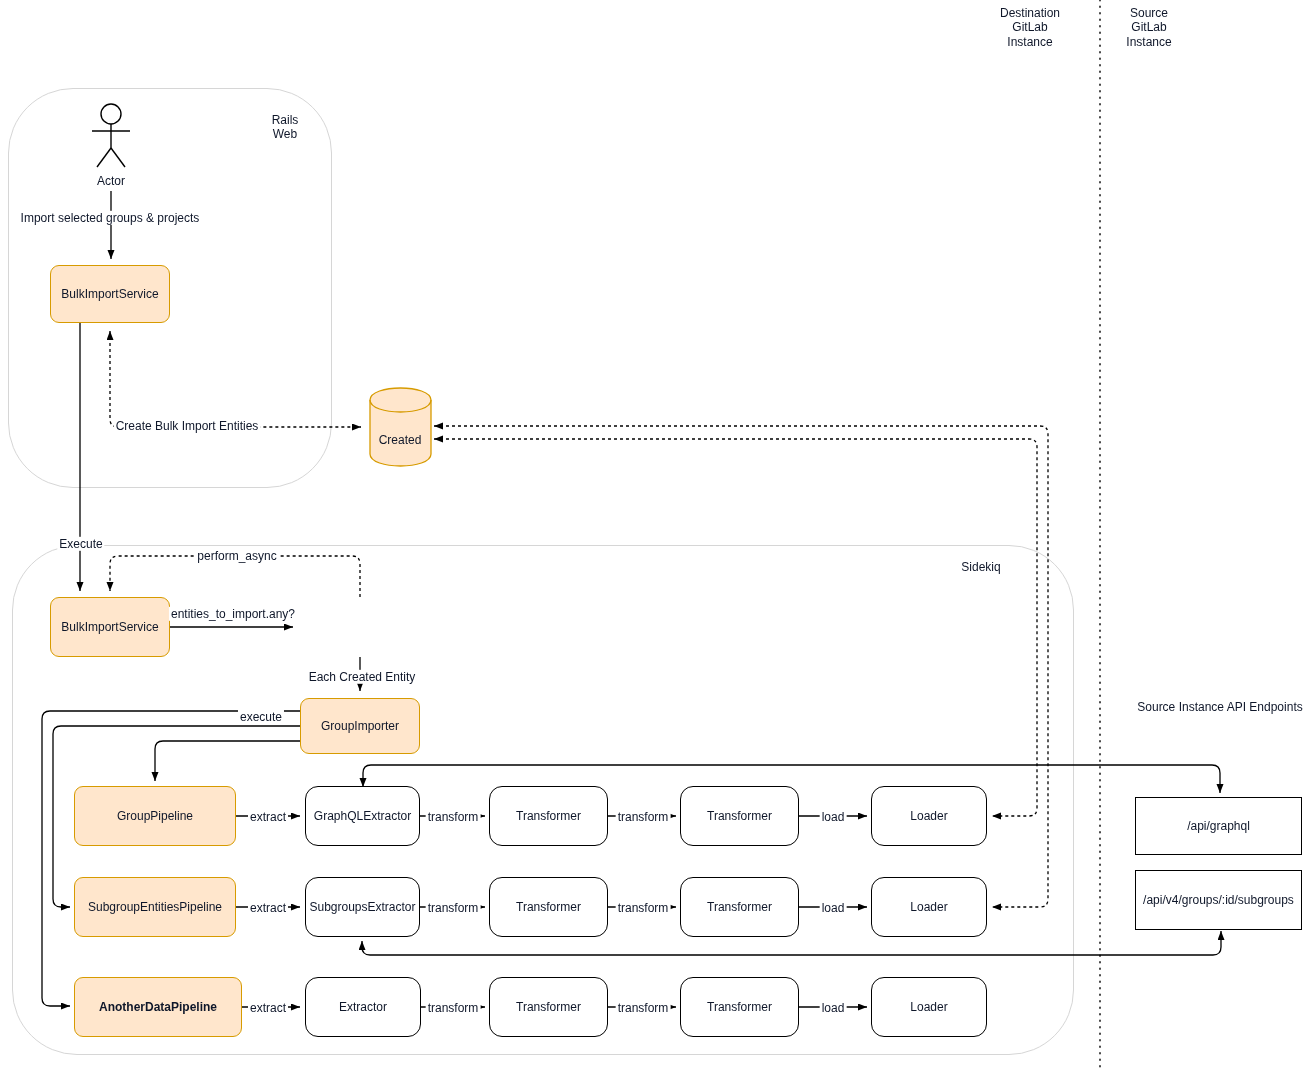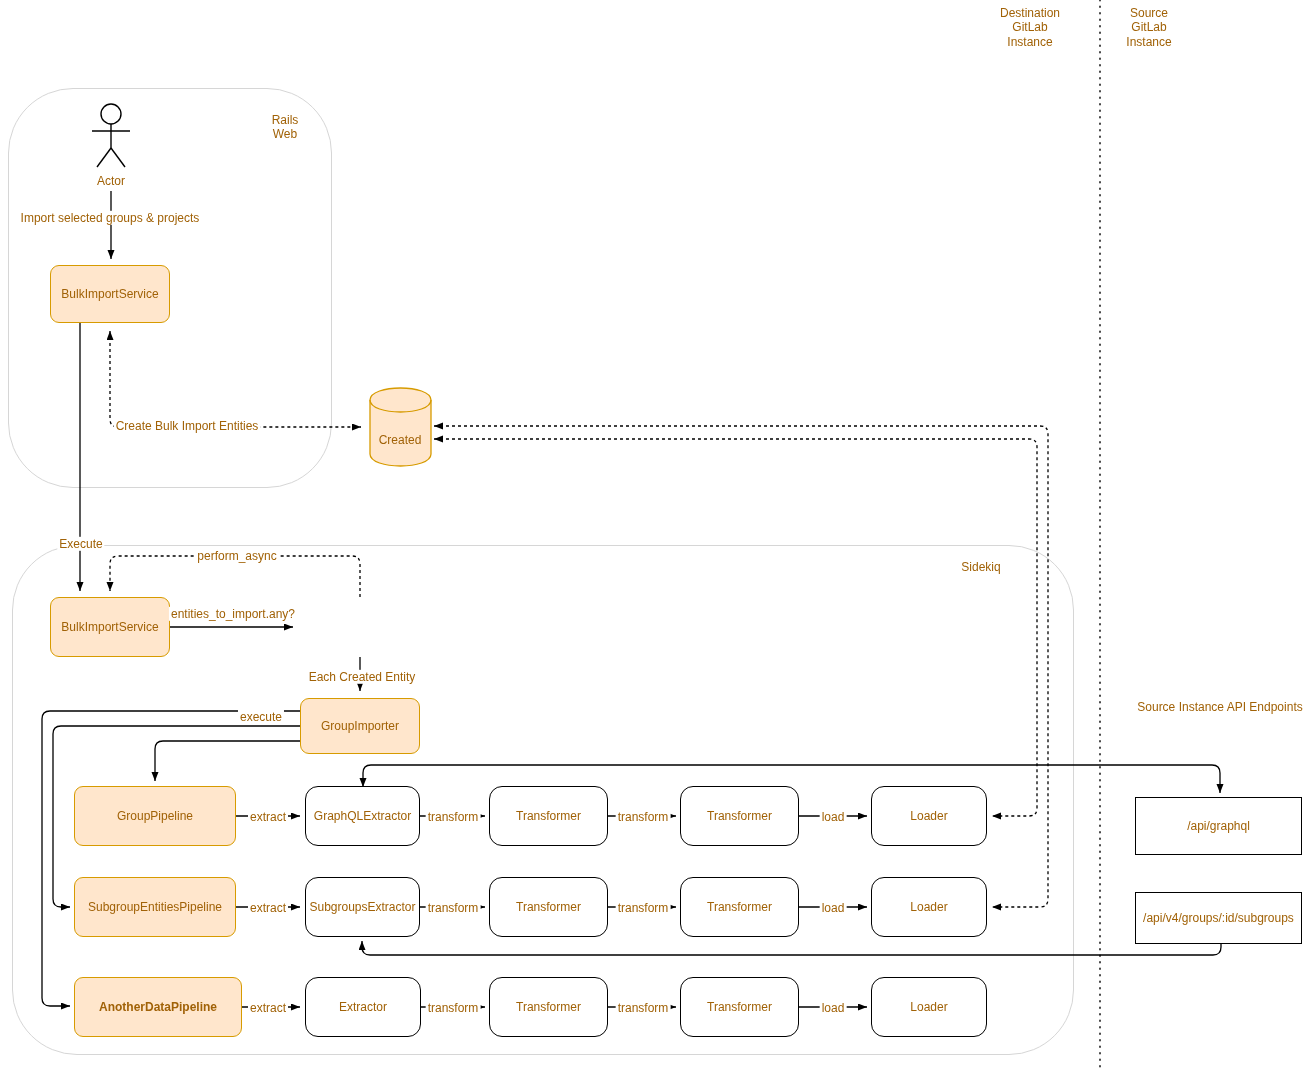--- a/index.html
+++ b/index.html
@@ -1,17 +1,17 @@
 <!DOCTYPE html>
 <html><head>
 <meta charset="utf-8">
 <style>
   html,body{margin:0;padding:0;background:#ffffff;}
   #canvas{position:relative;width:1311px;height:1068px;background:#ffffff;
-          font-family:"Liberation Sans",sans-serif;color:#a16207;overflow:hidden;}
+          font-family:"Liberation Sans",sans-serif;color:#0f172a;overflow:hidden;}
   #wires{position:absolute;left:0;top:0;z-index:1;}
   .container-box{position:absolute;border:1px solid #d6d6d6;border-radius:65px;z-index:0;background:transparent;}
   .node{position:absolute;z-index:2;display:flex;align-items:center;justify-content:center;
         font-size:12px;text-align:center;line-height:1.2;box-sizing:border-box;}
   .orange{background:#FFE6CC;border:1px solid #D79B00;border-radius:9px;}
   .plain{background:#ffffff;border:1px solid #000000;border-radius:13px;}
   .endpoint{background:#ffffff;border:1px solid #000000;border-radius:0;}
   .lbl{position:absolute;z-index:3;transform:translate(-50%,-50%);font-size:12px;
        white-space:nowrap;background:#ffffff;padding:0 2px;line-height:1.2;}
   .lbl.nobg{background:transparent;}
@@ -113,21 +113,21 @@
   <div class="node plain" style="left:489px;top:877px;width:119px;height:60px;">Transformer</div>
   <div class="node plain" style="left:680px;top:877px;width:119px;height:60px;">Transformer</div>
   <div class="node plain" style="left:871px;top:877px;width:116px;height:60px;">Loader</div>
 
   <div class="node plain" style="left:305px;top:977px;width:116px;height:60px;">Extractor</div>
   <div class="node plain" style="left:489px;top:977px;width:119px;height:60px;">Transformer</div>
   <div class="node plain" style="left:680px;top:977px;width:119px;height:60px;">Transformer</div>
   <div class="node plain" style="left:871px;top:977px;width:116px;height:60px;">Loader</div>
 
   <div class="node endpoint" style="left:1135px;top:797px;width:167px;height:58px;">/api/graphql</div>
-  <div class="node endpoint" style="left:1135px;top:892px;width:167px;height:52px;text-align:center;">/api/v4/groups/:id/subgroups</div>
+  <div class="node endpoint" style="left:1135px;top:870px;width:167px;height:60px;text-align:center;">/api/v4/groups/:id/subgroups</div>
 
   <div class="lbl" style="left:110px;top:218px;">Import selected groups &amp; projects</div>
   <div class="lbl" style="left:187px;top:426px;">Create Bulk Import Entities</div>
   <div class="lbl" style="left:81px;top:544px;">Execute</div>
   <div class="lbl" style="left:237px;top:556px;">perform_async</div>
   <div class="lbl" style="left:233px;top:614px;">entities_to_import.any?</div>
   <div class="lbl" style="left:362px;top:677px;">Each Created Entity</div>
   <div class="lbl" style="left:261px;top:717px;">execute</div>
 
   <div class="lbl" style="left:268px;top:817px;">extract</div>

